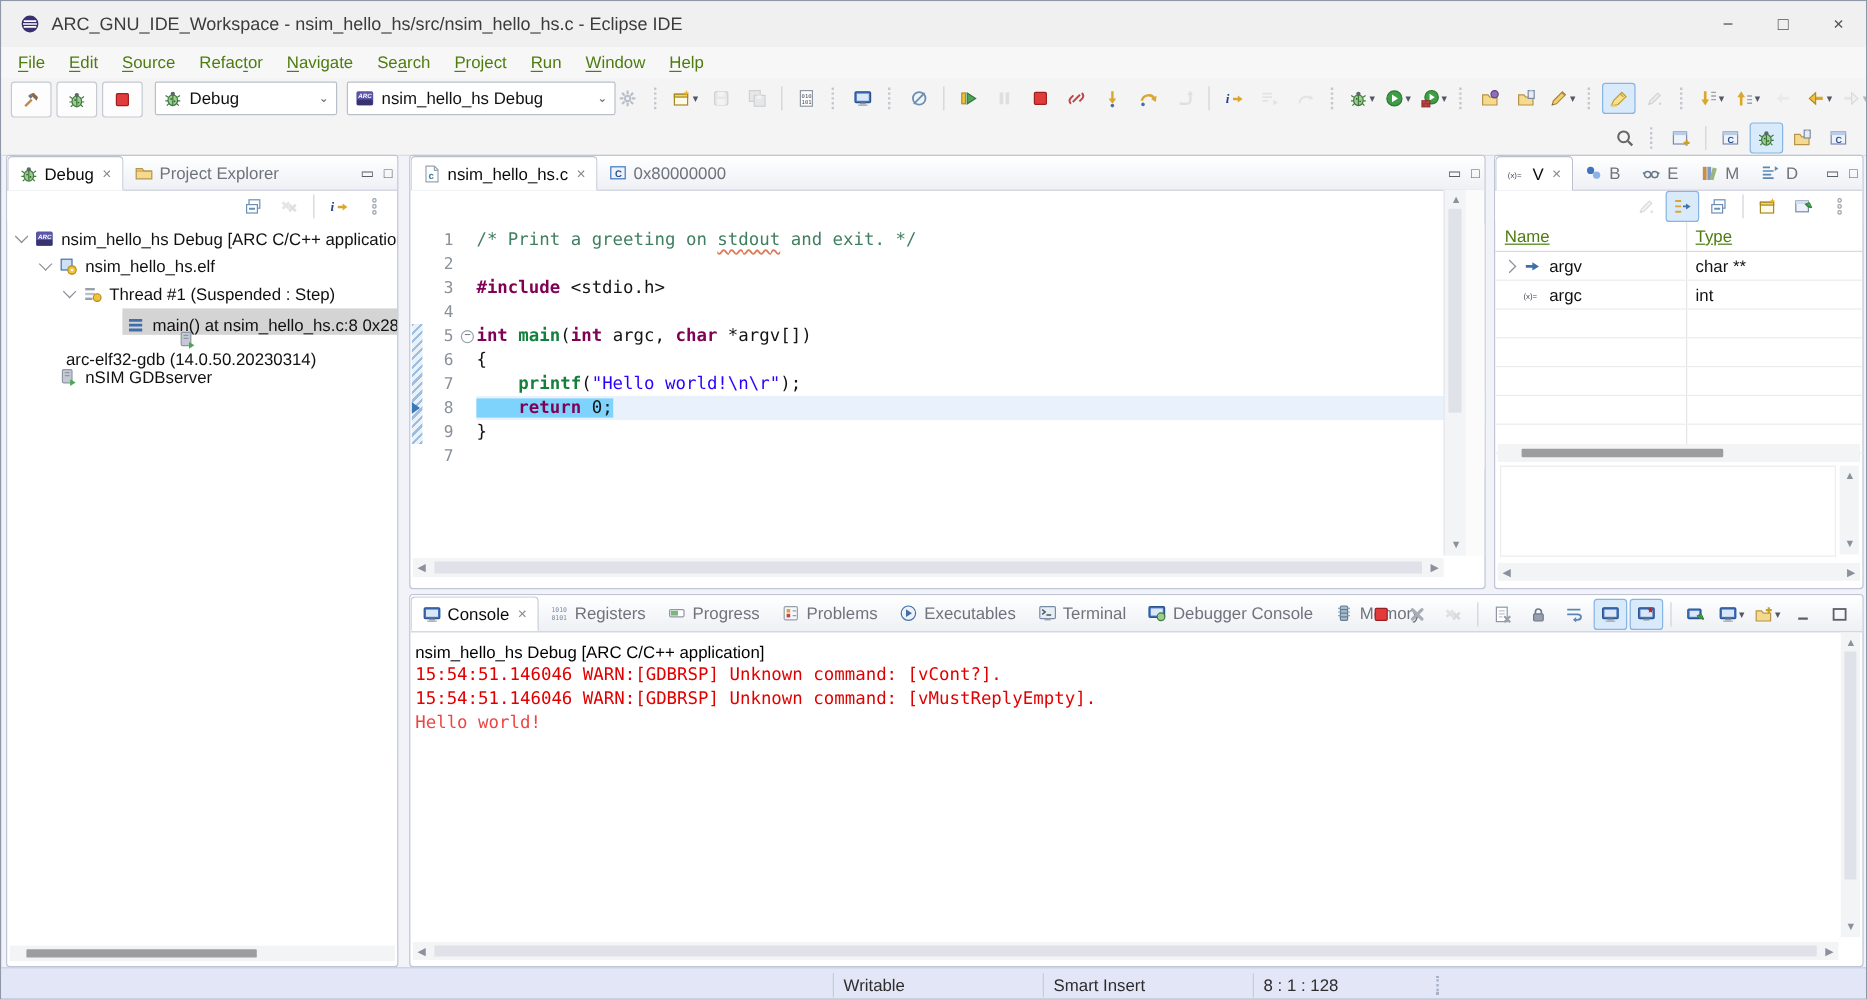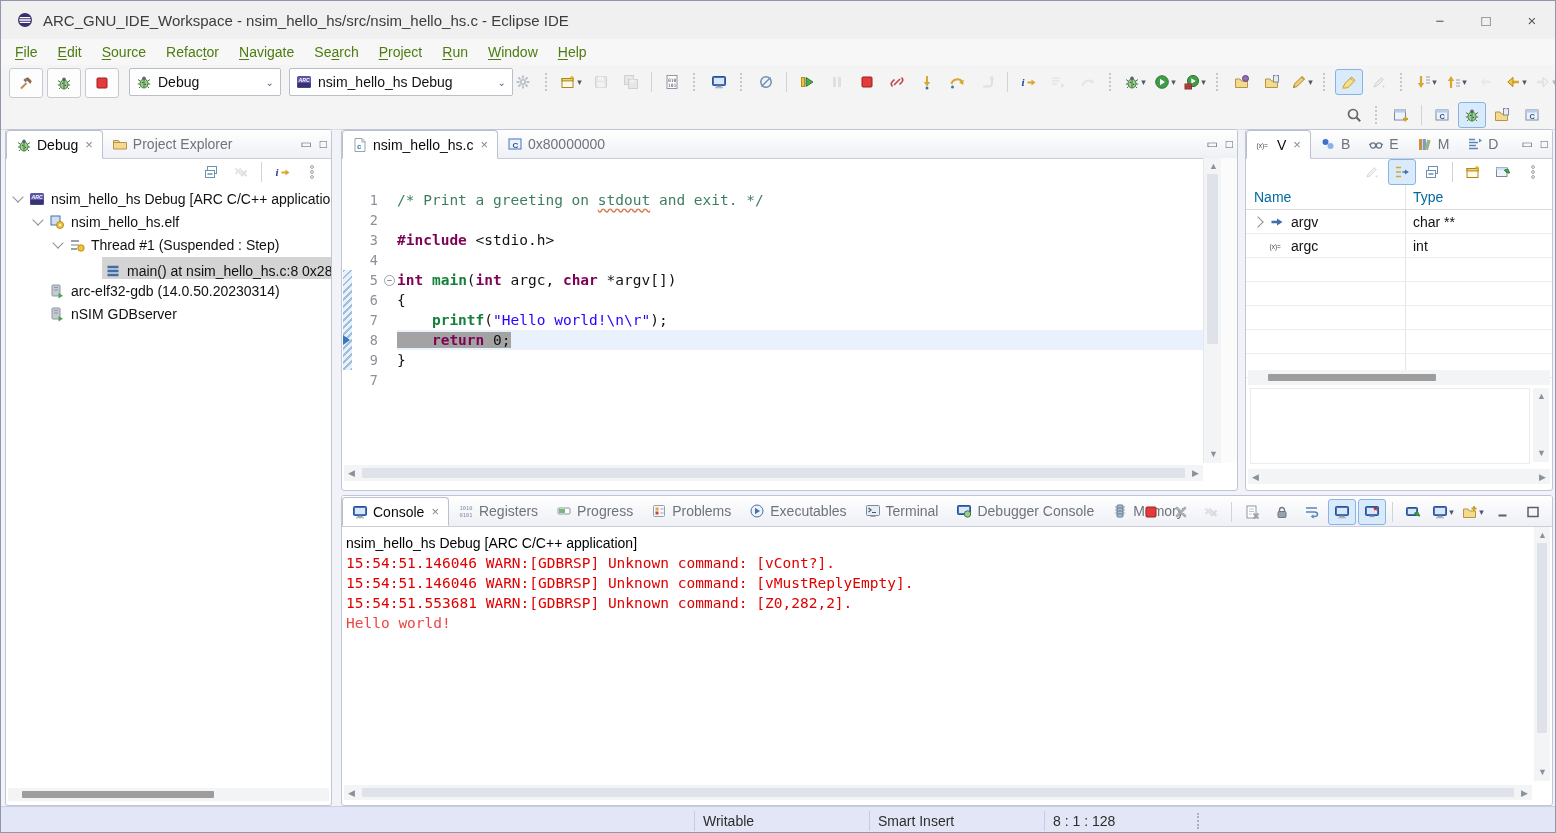--- a/index.html
+++ b/index.html
@@ -53,31 +53,31 @@
   .ln{width:26px;flex:none;text-align:right;color:#8a909a;padding-right:5px;font-size:13.5px;}
   .fcol{width:14px;flex:none;position:relative;}
   .foldm{position:absolute;left:1px;top:5px;width:9px;height:9px;border:1px solid #9aa2ad;border-radius:50%;color:#667;font-size:9px;line-height:8px;text-align:center;background:#fff;}
   .code{flex:1;white-space:pre;color:#131313;}
   .tok-kw{color:#7f0055;font-weight:bold;}
   .tok-str{color:#2a00ff;}
   .tok-com{color:#3f7f5f;margin-top:28px;}
   .tok-fn{font-weight:bold;color:#15803d;}
   .tok-mis{text-decoration:underline;text-decoration-style:wavy;text-decoration-color:#dd7b58;text-underline-offset:3px;}
   .cl.cur .code{background:#e9f2fc;}
-  .exec{background:#a3a3a3;}
+  .exec{background:#7dd3fc;}
   .hatch{position:absolute;left:0;width:9px;background:repeating-linear-gradient(135deg,#9dbede 0 2px,#eaf1f9 2px 5px);}
   .ipoint{position:absolute;left:0;width:0;height:0;border-left:7px solid #3a76b8;border-top:5px solid transparent;border-bottom:5px solid transparent;}
   
   .sb{background:#f3f4f6;position:absolute;}
   .sb .ar{position:absolute;color:#8b919c;font-size:9px;line-height:1;}
   .thumb{position:absolute;background:#dfe2e8;border-radius:1px;}
   .thumb.dark{background:#9d9d9d;}
   .ovr{position:absolute;top:28px;bottom:27px;right:0;width:16px;background:#fbfbfc;border-left:1px solid #e7e9ee;}
   
-  .vhdr{display:flex;height:24px;align-items:center;border-bottom:1px solid #dadada;color:#0369a1;}
+  .vhdr{display:flex;height:24px;align-items:center;border-bottom:1px solid #dadada;color:#4d7c0f;text-decoration:underline;}
   .vrow{display:flex;height:23px;align-items:center;border-bottom:1px solid #ececec;color:#111;}
   .vname{width:160px;flex:none;border-right:1px solid #e4e4e4;display:flex;align-items:center;height:100%;padding-left:8px;box-sizing:border-box;white-space:nowrap;}
   .vtype{flex:1;padding-left:7px;white-space:nowrap;}
   
   .ctitle{font-size:14px;color:#000;padding:8px 0 2px 4px;}
   .cline{font-family:"DejaVu Sans Mono","Liberation Mono",monospace;font-size:14.5px;line-height:20px;white-space:pre;padding-left:4px;}
   .cline.err{color:#e10000;}
   .cline.out{color:#ef4444;}
   
   .statusbar{position:absolute;left:0;top:805px;width:100%;height:28px;background:#e2e6f6;border-top:1px solid #c9cfe3;}
@@ -632,21 +632,21 @@
             <span class="icon">
               <svg viewBox="0 0 16 16">
                 <path d="M2.5 4h11M2.5 8h11M2.5 12h11" stroke="#3f6ea8" stroke-width="2.3"></path>
               </svg>
             </span>
             <span class="lab">main() at nsim_hello_hs.c:8 0x28c</span>
           </span>
         </div>
         <div class="trow" style="padding-left: 28px;">
           <span class="chev none"></span>
-          <span style="display: inline-flex; align-items: center;">
+          <span style="display: inline-flex; align-items: center; flex-direction: column;">
             <span class="icon">
               <svg viewBox="0 0 16 16">
                 <rect x="3" y="2" width="8" height="11" rx="1" fill="#c3cad3" stroke="#8e97a3"></rect>
                 <path d="M5 4.5h4M5 7h4" stroke="#8e97a3"></path>
                 <path d="M9.5 10l4.5 2.8-4.5 2.8z" fill="#49a84f"></path>
               </svg>
             </span>
             <span class="lab">arc-elf32-gdb (14.0.50.20230314)</span>
           </span>
         </div>
@@ -1146,21 +1146,20 @@
               </svg>
             </span>
           </span>
         </div>
     </div>
     <div id="console-body">
       <div class="ctitle">nsim_hello_hs Debug [ARC C/C++ application]</div>
       <div id="console-lines">
           <div class="cline err">15:54:51.146046 WARN:[GDBRSP] Unknown command: [vCont?].</div>
           <div class="cline err">15:54:51.146046 WARN:[GDBRSP] Unknown command: [vMustReplyEmpty].</div>
-          <div class="cline err">15:54:51.553681 WARN:[GDBRSP] Unknown command: [Z0,282,2].</div>
           <div class="cline out">Hello world!</div>
         </div>
     </div>
     <div class="sb" style="top:31px;right:2px;bottom:24px;width:16px;">
       <span class="ar" style="top:4px;left:4px;">▲</span>
       <span class="thumb" style="left:3px;right:3px;top:16px;height:190px;"></span>
       <span class="ar" style="bottom:4px;left:4px;">▼</span>
     </div>
     <div class="sb" style="left:2px;right:20px;bottom:5px;height:15px;">
       <span class="ar" style="left:4px;top:4px;">◀</span>

